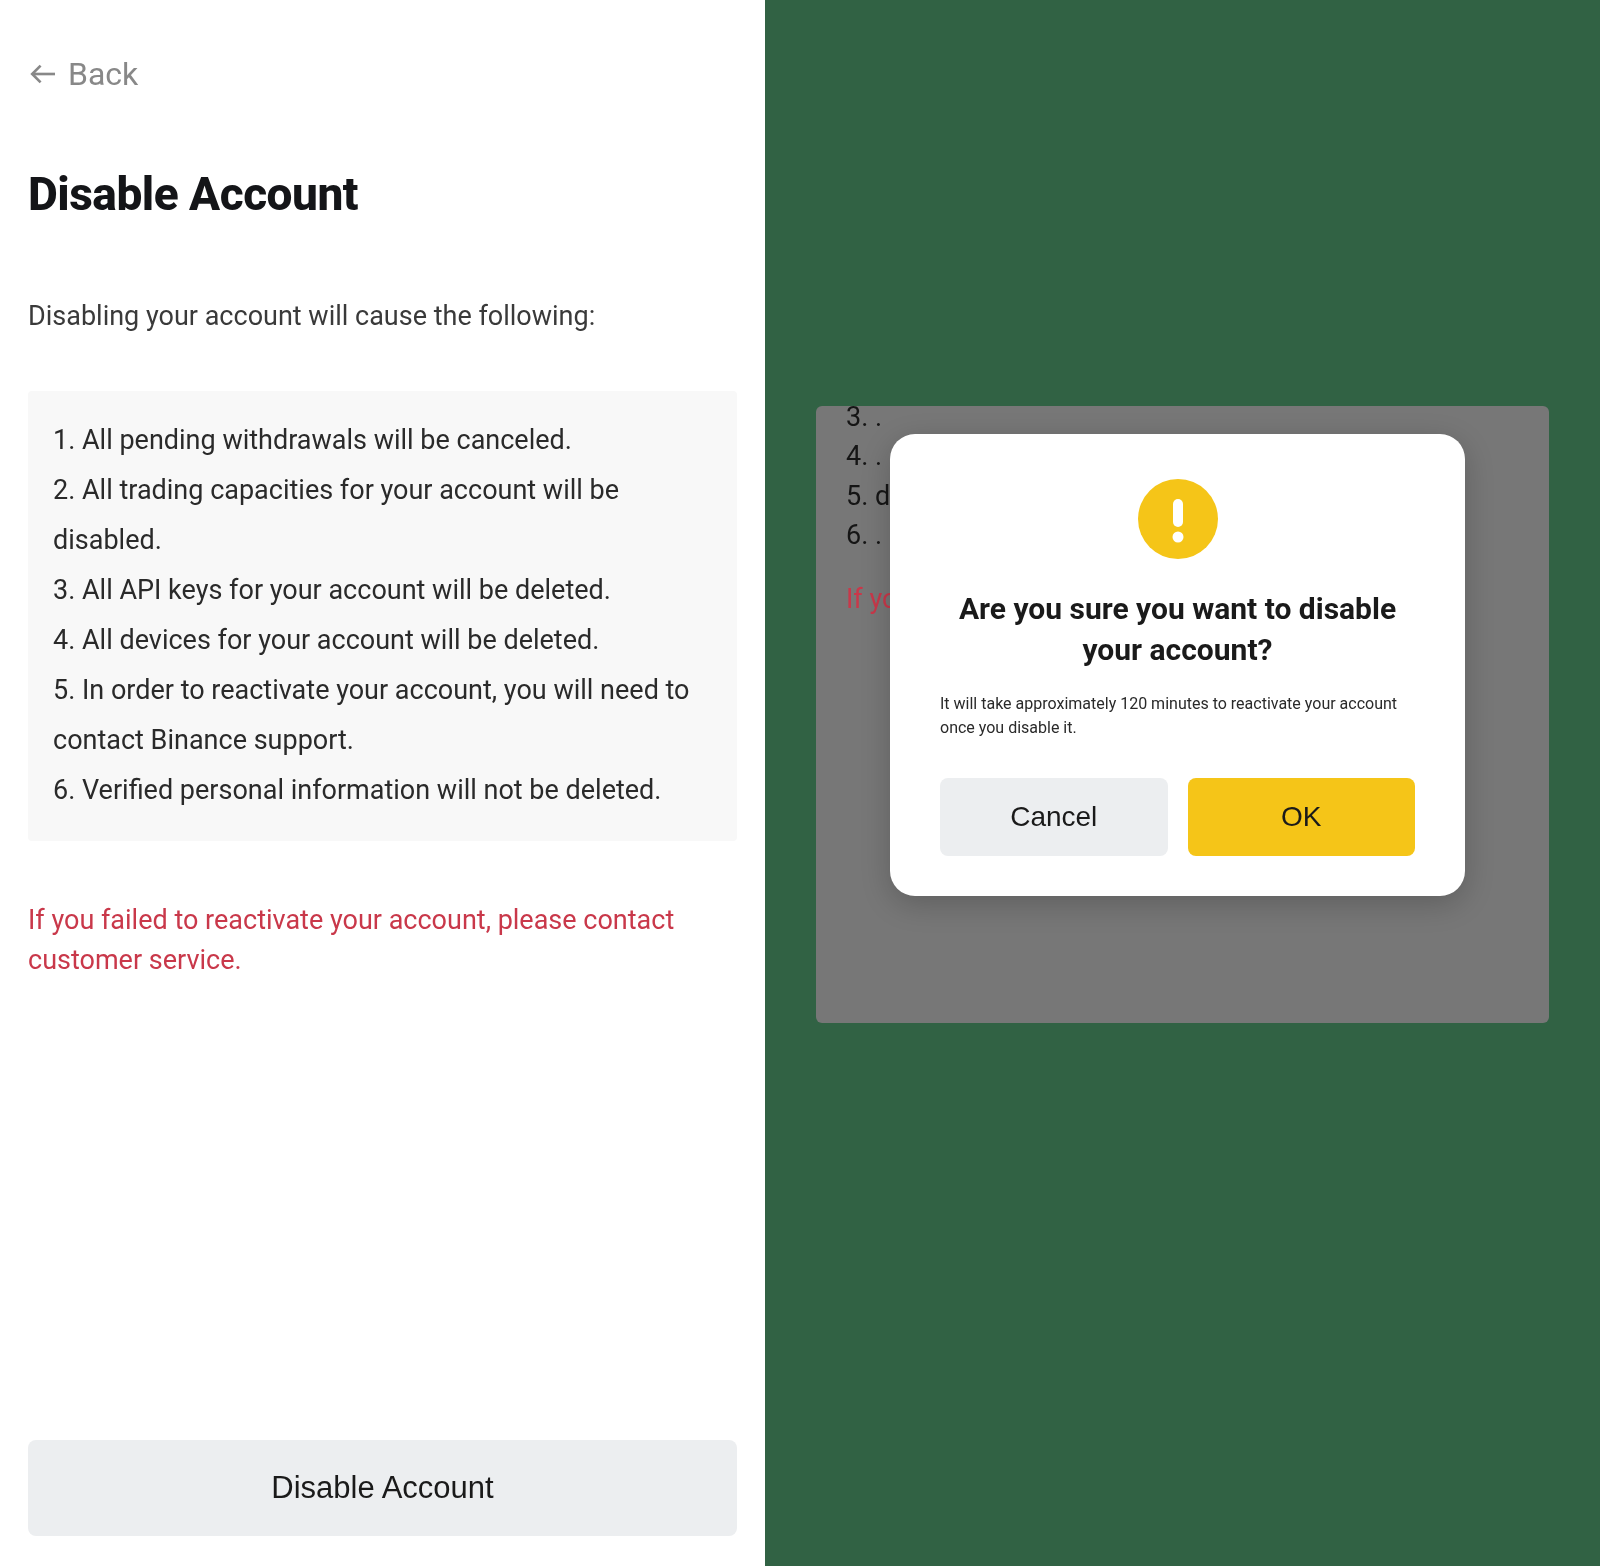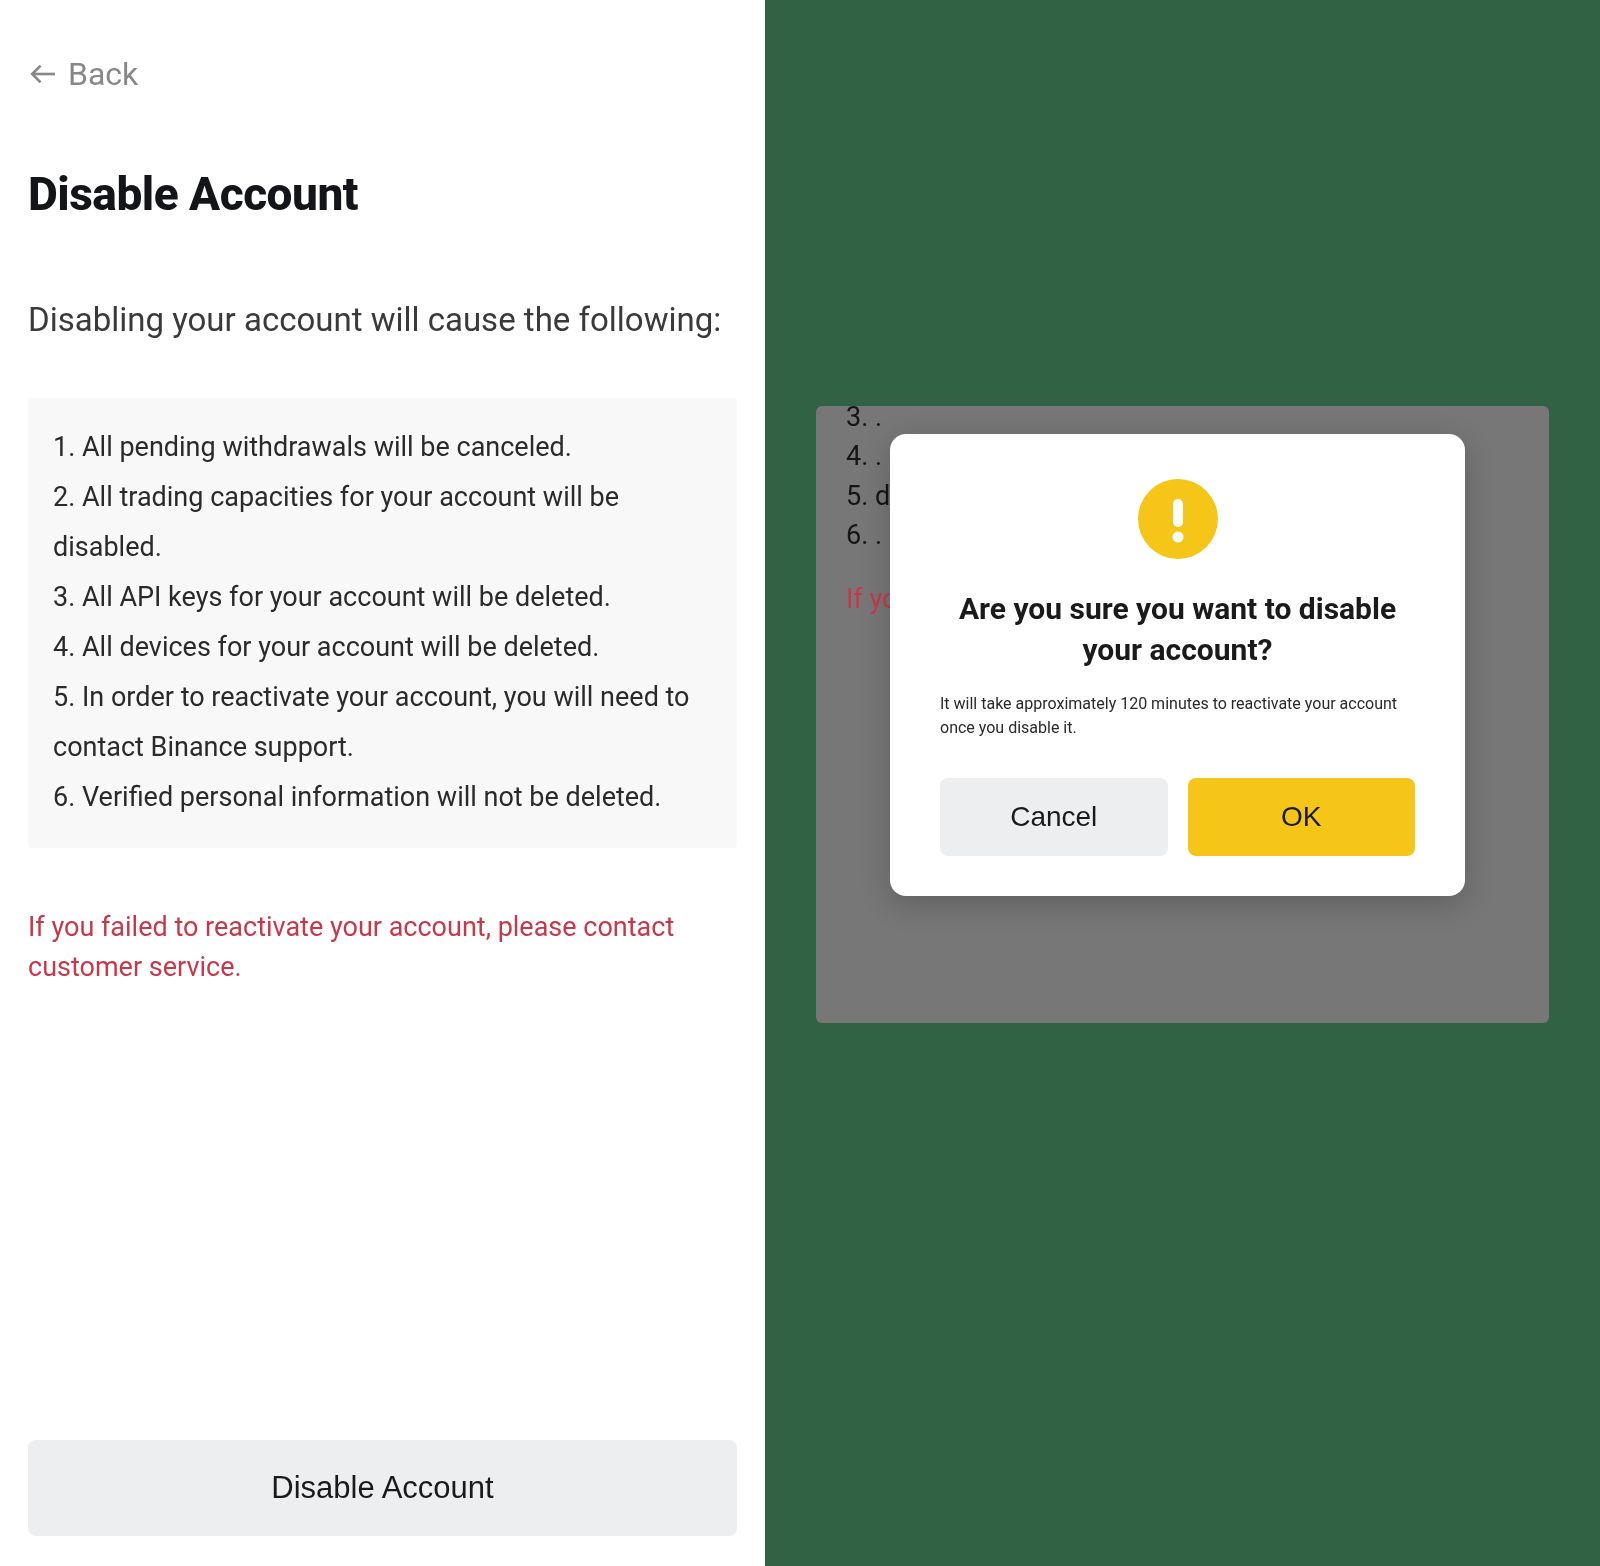--- a/index.html
+++ b/index.html
@@ -42,21 +42,21 @@
       font-weight: 400;
     }
     .page-title {
       font-size: 46px;
       font-weight: 800;
       color: #141518;
       margin-bottom: 45px;
       letter-spacing: -0.5px;
     }
     .intro-text {
-      font-size: 33px;
+      font-size: 27px;
       color: #3a3a3a;
       margin-bottom: 25px;
     }
     .consequence-box {
       background: #f8f8f8;
       padding: 25px 25px;
       border-radius: 4px;
       margin-bottom: 25px;
     }
     .consequence-item {
@@ -118,21 +118,21 @@
       font-size: 27px;
       line-height: 1.5;
       margin-top: 16px;
     }
     .modal {
       position: absolute;
       top: 434px;
       left: 125px;
       width: 575px;
       background: #ffffff;
-      border-radius: 16px;
+      border-radius: 25px;
       padding: 45px 50px 40px 50px;
       box-shadow: 0 8px 30px rgba(0,0,0,0.2);
       display: flex;
       flex-direction: column;
       align-items: center;
     }
     .warning-icon {
       width: 80px;
       height: 80px;
       margin-bottom: 30px;

